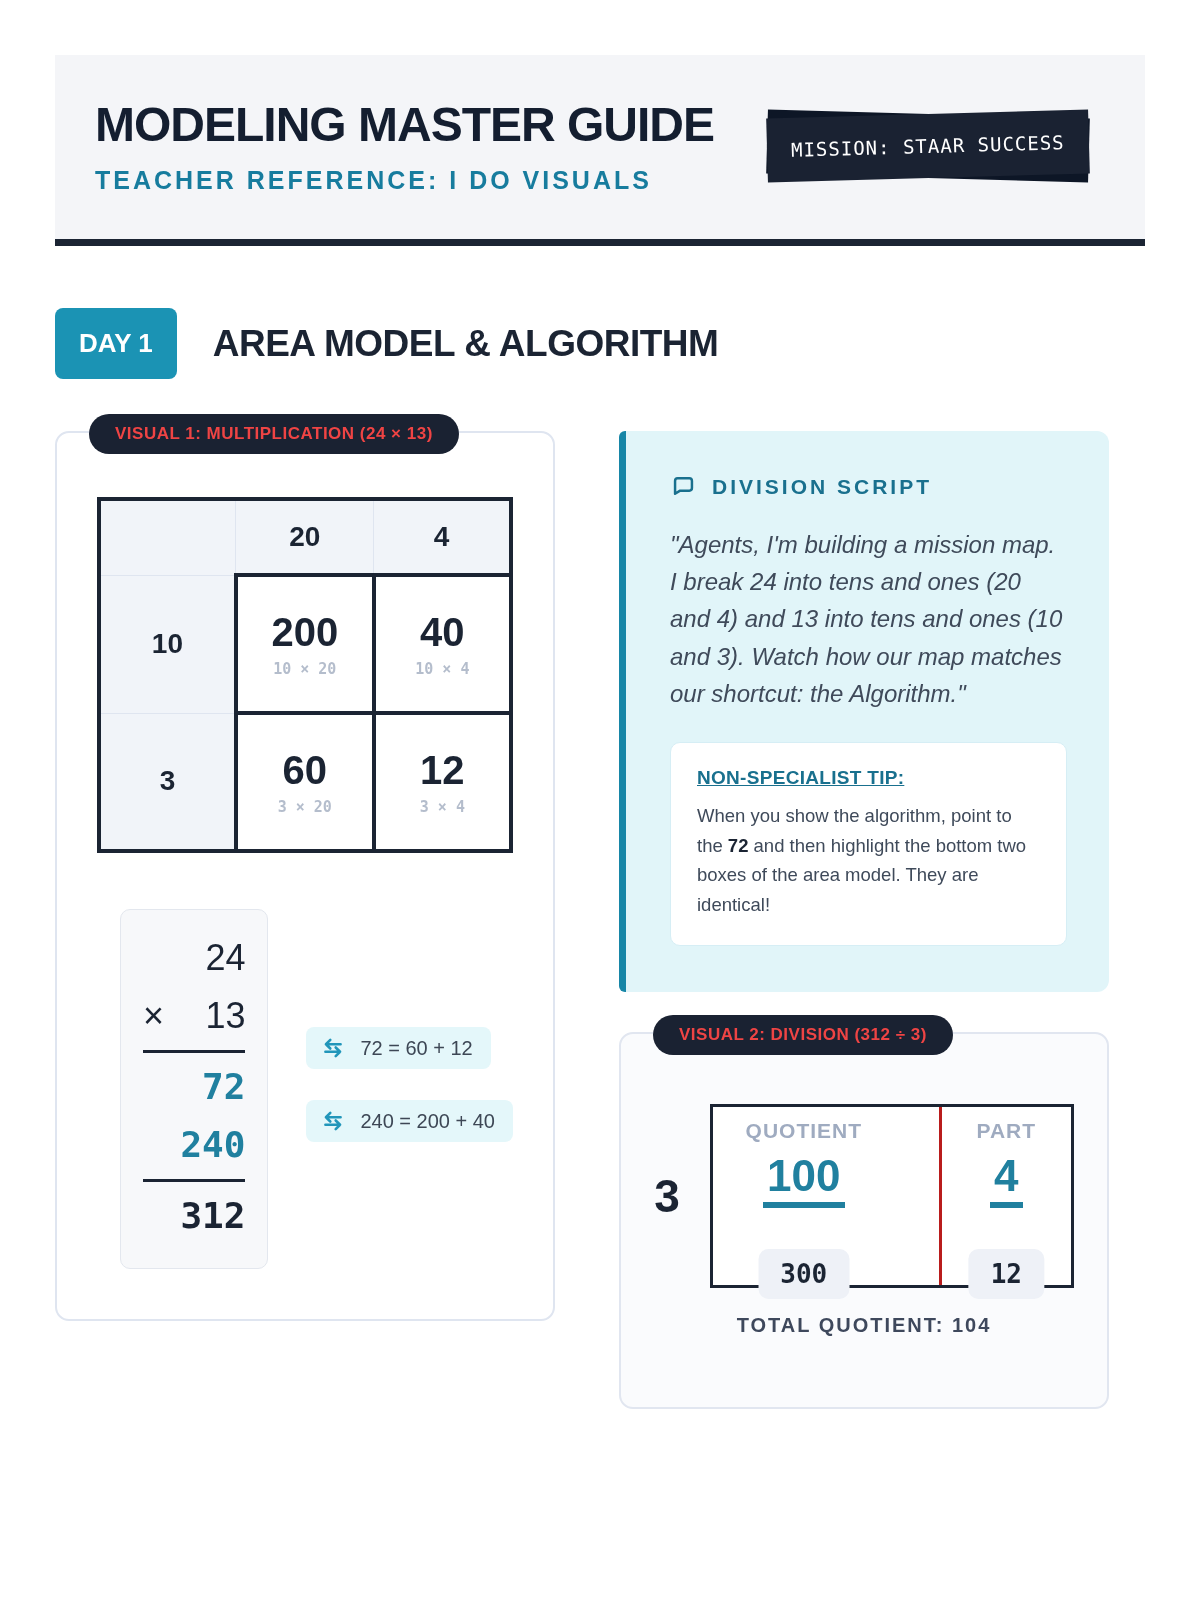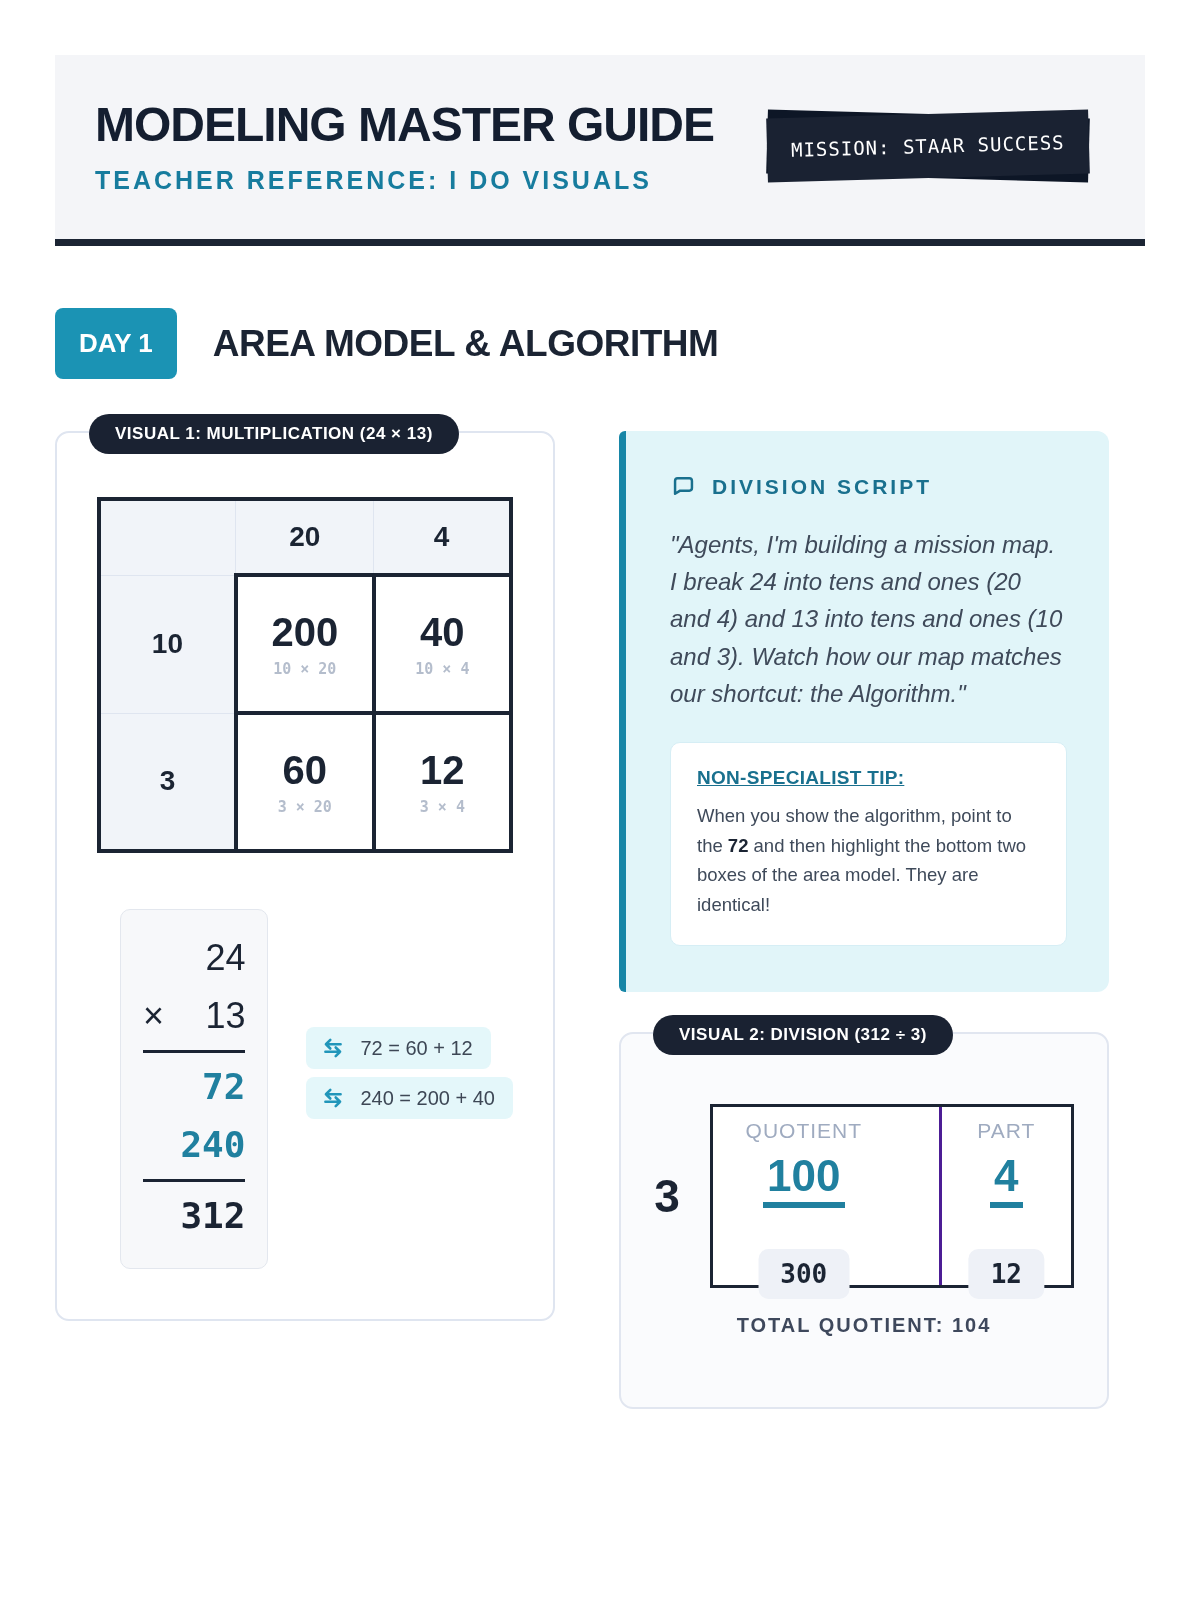--- a/index.html
+++ b/index.html
@@ -22,21 +22,21 @@
   .section-head { margin-top:62px; display:flex; align-items:center; gap:36px; }
   .day-badge { background:#1b93b4; color:#ffffff; font-weight:bold; font-size:26px;
     padding:20px 24px; border-radius:8px; white-space:nowrap; }
   .section-title { font-size:37px; font-weight:bold; color:#1b2433; letter-spacing:-0.5px; }
 
   
   .day1-grid { display:flex; gap:64px; margin-top:52px; align-items:flex-start; }
 
   .visual-card { position:relative; width:500px; background:#ffffff;
     border:2px solid #dfe5f0; border-radius:14px; padding:64px 40px 50px; }
-  .pill-badge { position:absolute; top:-19px; left:32px; background:#1a2232; color:#ffffff;
+  .pill-badge { position:absolute; top:-19px; left:32px; background:#1a2232; color:#ef4444;
     font-size:17px; font-weight:bold; letter-spacing:0.5px; padding:10px 26px;
     border-radius:999px; white-space:nowrap; }
 
   
   .area-table { border-collapse:collapse; border:4px solid #1b2433; }
   .area-table td { width:140px; text-align:center; vertical-align:middle; }
   .hdr-cell { background:#f1f4f9; border:1px solid #dfe5f0; font-weight:bold;
     font-size:28px; color:#1b2433; height:76px; }
   .lbl-cell { background:#f1f4f9; border:1px solid #dfe5f0; font-weight:bold;
     font-size:28px; color:#1b2433; height:138px; }
@@ -50,21 +50,21 @@
   .algo-card { margin-left:23px; width:150px; background:#f7f8fa; border:1px solid #e3e7ee;
     border-radius:10px; padding:30px 22px 34px; text-align:right; }
   .algo-line { font-size:36px; color:#1b2433; line-height:1.0; }
   .algo-line + .algo-line { margin-top:22px; }
   .algo-mult { display:flex; justify-content:space-between; align-items:baseline; }
   .algo-rule { border:0; border-top:3px solid #1b2433; margin:16px 0; }
   .mono-num { font-family:"DejaVu Sans Mono", monospace; font-weight:bold; }
   .teal-num { color:#20809f; }
   .dark-num { color:#1b2433; }
 
-  .chips { margin-left:38px; margin-top:118px; display:flex; flex-direction:column; gap:8px; }
+  .chips { margin-left:38px; margin-top:118px; display:flex; flex-direction:column; gap:31px; }
   .chip { background:#e4f7fa; border-radius:8px; padding:8px 18px 8px 14px;
     display:flex; align-items:center; gap:14px; width:max-content; }
   .chip-text { font-size:20px; color:#3d4755; }
   .swap-icon { width:26px; height:26px; display:block; }
 
   
   .right-col { width:490px; display:flex; flex-direction:column; }
   .script-panel { background:#e1f5f9; border-left:7px solid #1786a7;
     border-radius:6px 12px 12px 6px; padding:42px 42px 46px 44px; }
   .script-head { display:flex; align-items:center; gap:15px; color:#19708e;
@@ -79,22 +79,22 @@
   .tip-body b { color:#1b2433; }
 
   
   .visual2-card { position:relative; margin-top:40px; background:#fafbfd;
     border:2px solid #e1e6f0; border-radius:14px; padding:70px 40px 70px; }
   .division-row { display:flex; align-items:center; justify-content:center; gap:30px; }
   .divisor { font-size:46px; font-weight:bold; color:#1b2433; }
   .div-box { display:flex; border:3px solid #1b2433; background:#ffffff; }
   .div-cell { position:relative; width:182px; height:178px; display:flex;
     flex-direction:column; align-items:center; padding-top:12px; }
-  .div-cell.narrow { width:132px; border-left:3px solid #4c1d95;margin-left:44px; }
-  .div-label { font-size:21px; font-weight:normal; letter-spacing:1px; color:#9fabc0; }
+  .div-cell.narrow { width:132px; border-left:3px solid #b91c1c;margin-left:44px; }
+  .div-label { font-size:21px; font-weight:bold; letter-spacing:1px; color:#9fabc0; }
   .div-value { margin-top:8px; font-size:44px; font-weight:bold; color:#20809f;
     border-bottom:6px solid #20809f; line-height:1.15; padding:0 4px; }
   .div-chip { position:absolute; bottom:-14px; left:50%; transform:translateX(-50%);
     background:#eef1f7; border-radius:10px; padding:10px 22px;
     font-family:"DejaVu Sans Mono", monospace; font-weight:bold; font-size:26px; color:#1b2433; }
   .total-quotient { margin-top:26px; text-align:center; font-size:20px; font-weight:bold;
     letter-spacing:2px; color:#3e485c; }
 </style>
 </head>
 <body>

